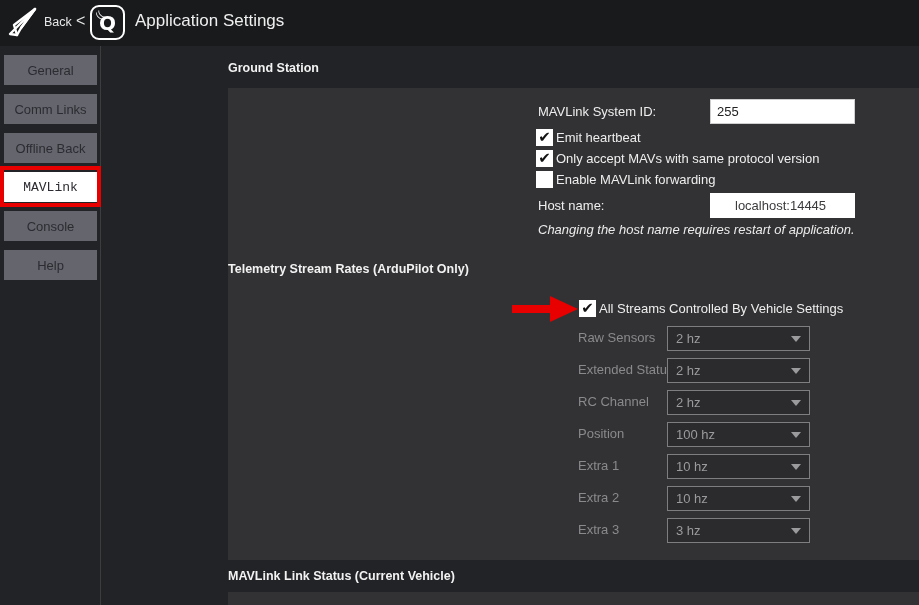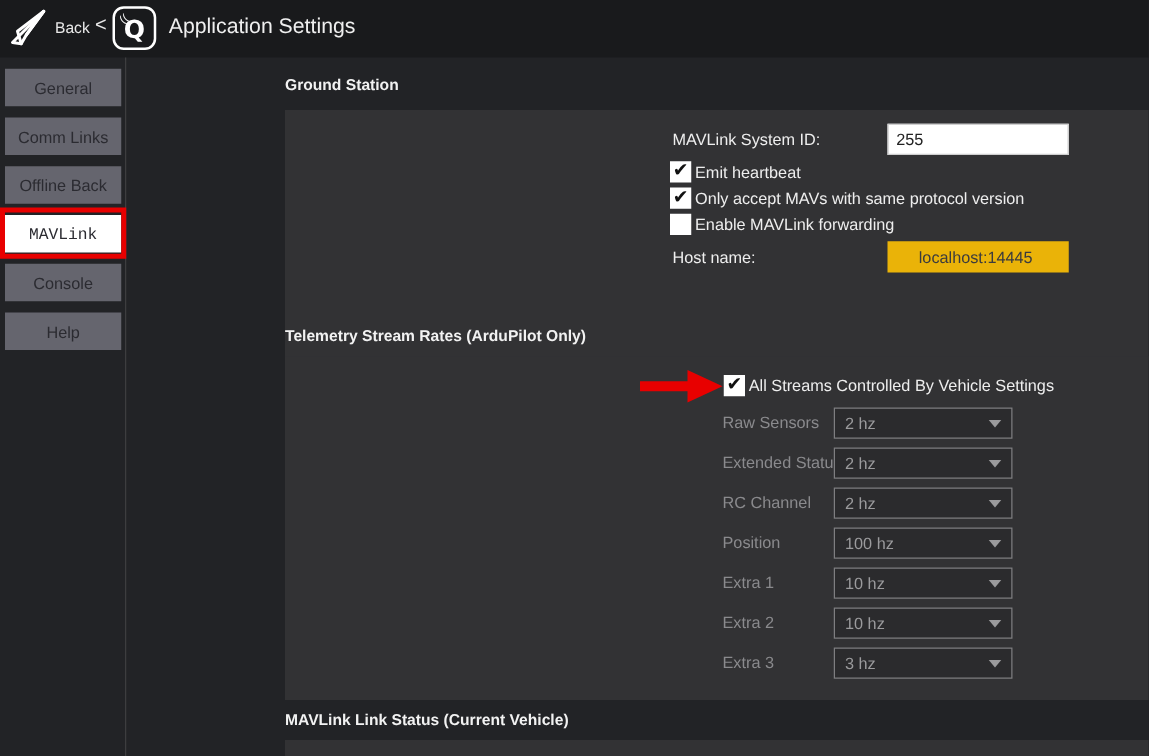--- a/index.html
+++ b/index.html
@@ -27,21 +27,21 @@
 
   
   .sec-header { position:absolute; left:228px; font-size:12.5px; font-weight:bold; color:#f2f2f2; }
   .panel { position:absolute; left:228px; width:691px; background:#323234; }
 
   
   .f-label { position:absolute; font-size:13px; color:#eeeeee; white-space:nowrap; }
   .f-label.dim { color:#8a8a8d; }
   .text-input { position:absolute; width:145px; height:25px; background:#ffffff; border:1px solid #cfcfcf;
                 font-size:13px; color:#222; padding:0 6px; font-family:"Liberation Sans",sans-serif; }
-  .text-input:disabled, .text-input.disabled { background:#eab308; border:none; color:#3b3b3e;padding-left:25px; }
+  .text-input:disabled, .text-input.disabled { background:#ffffff; border:none; color:#3b3b3e;padding-left:25px; }
   .cb-row { position:absolute; display:flex; align-items:center; cursor:pointer; }
   .cb-box { width:17px; height:17px; background:#ffffff; display:flex; align-items:center;
             justify-content:center; flex:none; }
   .cb-box .mark { font-size:15px; font-weight:bold; color:#111; line-height:1; margin-top:-2px; }
   .cb-text { font-size:13px; color:#eeeeee; margin-left:3px; white-space:nowrap; }
   .note { position:absolute; font-size:13px; font-style:italic; color:#ececec; white-space:nowrap; }
 
   .dd { position:absolute; width:143px; height:25px; background:#2b2b2d; border:1px solid #7e7e80;
         display:flex; align-items:center; padding:0 8px; cursor:default; }
   .dd .dd-val { font-size:13px; color:#9b9b9d; flex:1; }
@@ -107,20 +107,21 @@
       <span class="cb-text">Only accept MAVs with same protocol version</span>
     </div>
     <div class="cb-row" style="left:308px; top:83px">
       <span class="cb-box"></span>
       <span class="cb-text">Enable MAVLink forwarding</span>
     </div>
 
     <span class="f-label" style="left:310px; top:110px">Host name:</span>
     <input class="text-input disabled" disabled="" style="left: 482px; top: 105px;" value="localhost:14445">
 
+    <span class="note" style="left:310px; top:134px">Changing the host name requires restart of application.</span>
   </div>
 
   <div class="sec-header" style="top:262px">Telemetry Stream Rates (ArduPilot Only)</div>
 
   <div class="panel" style="top:285px; height:275px">
     <div class="cb-row" style="left:351px; top:15px">
       <span class="cb-box">
           <span class="mark">✔</span>
         </span>
       <span class="cb-text">All Streams Controlled By Vehicle Settings</span>

